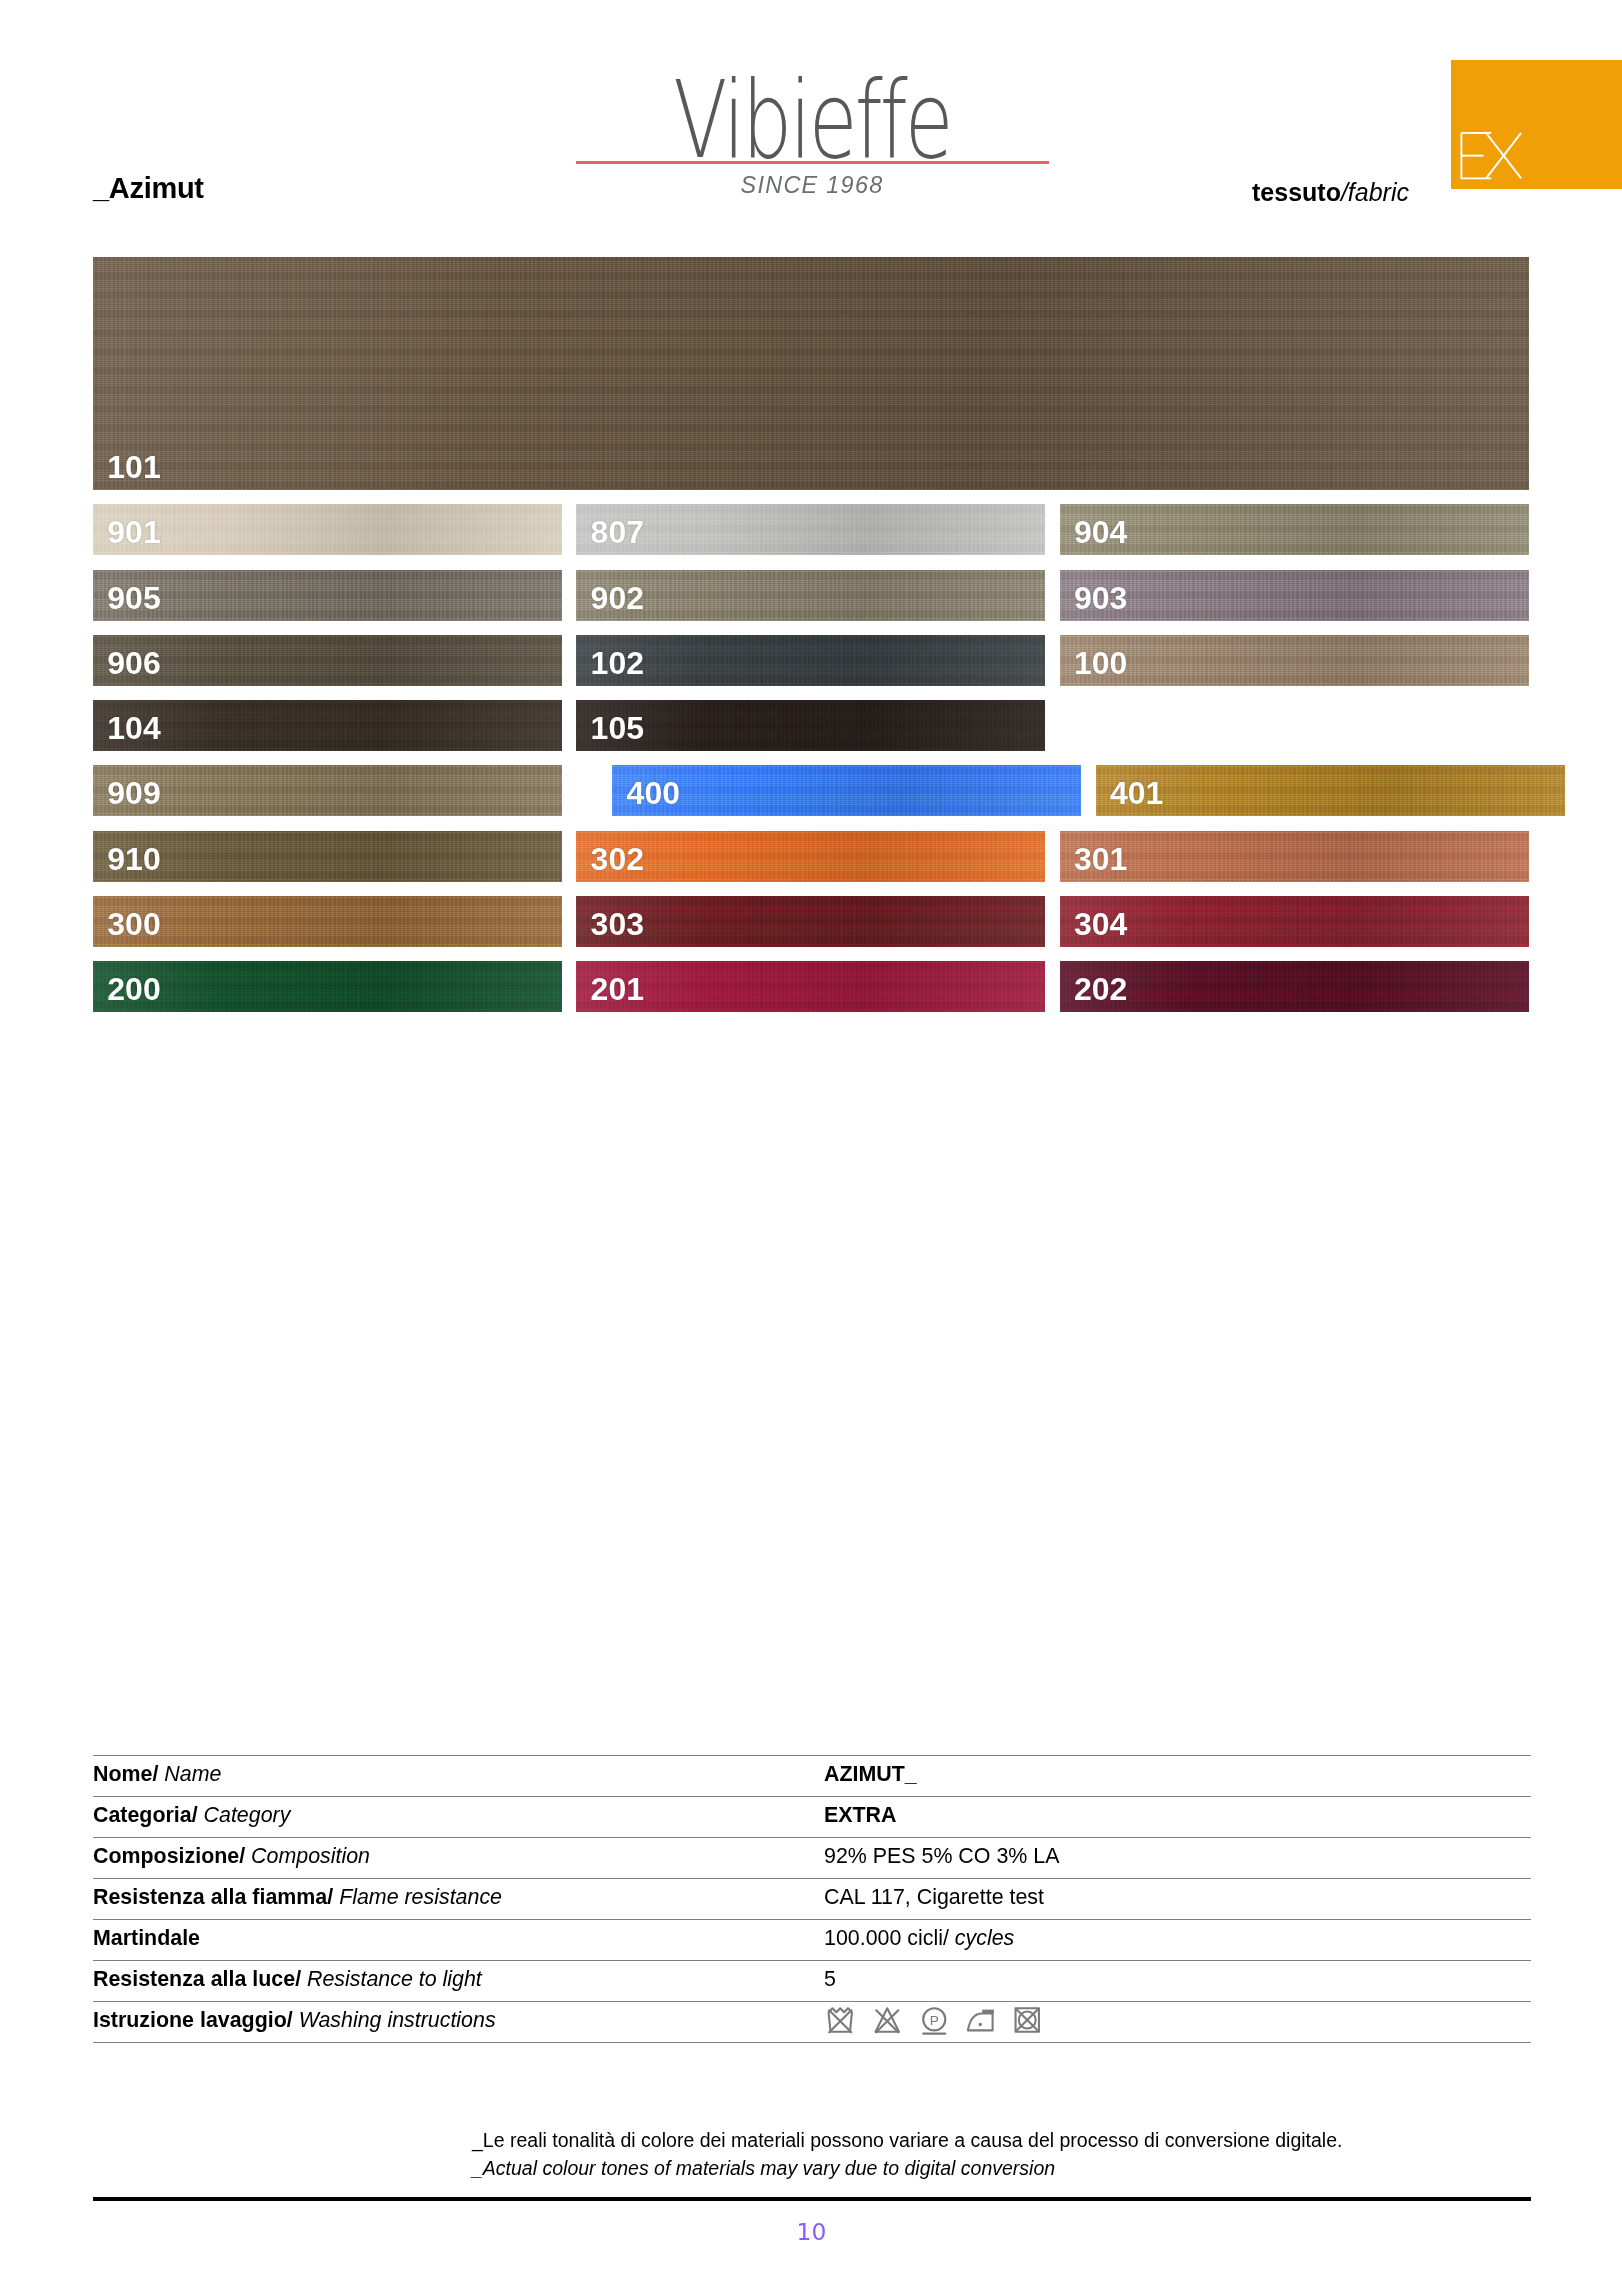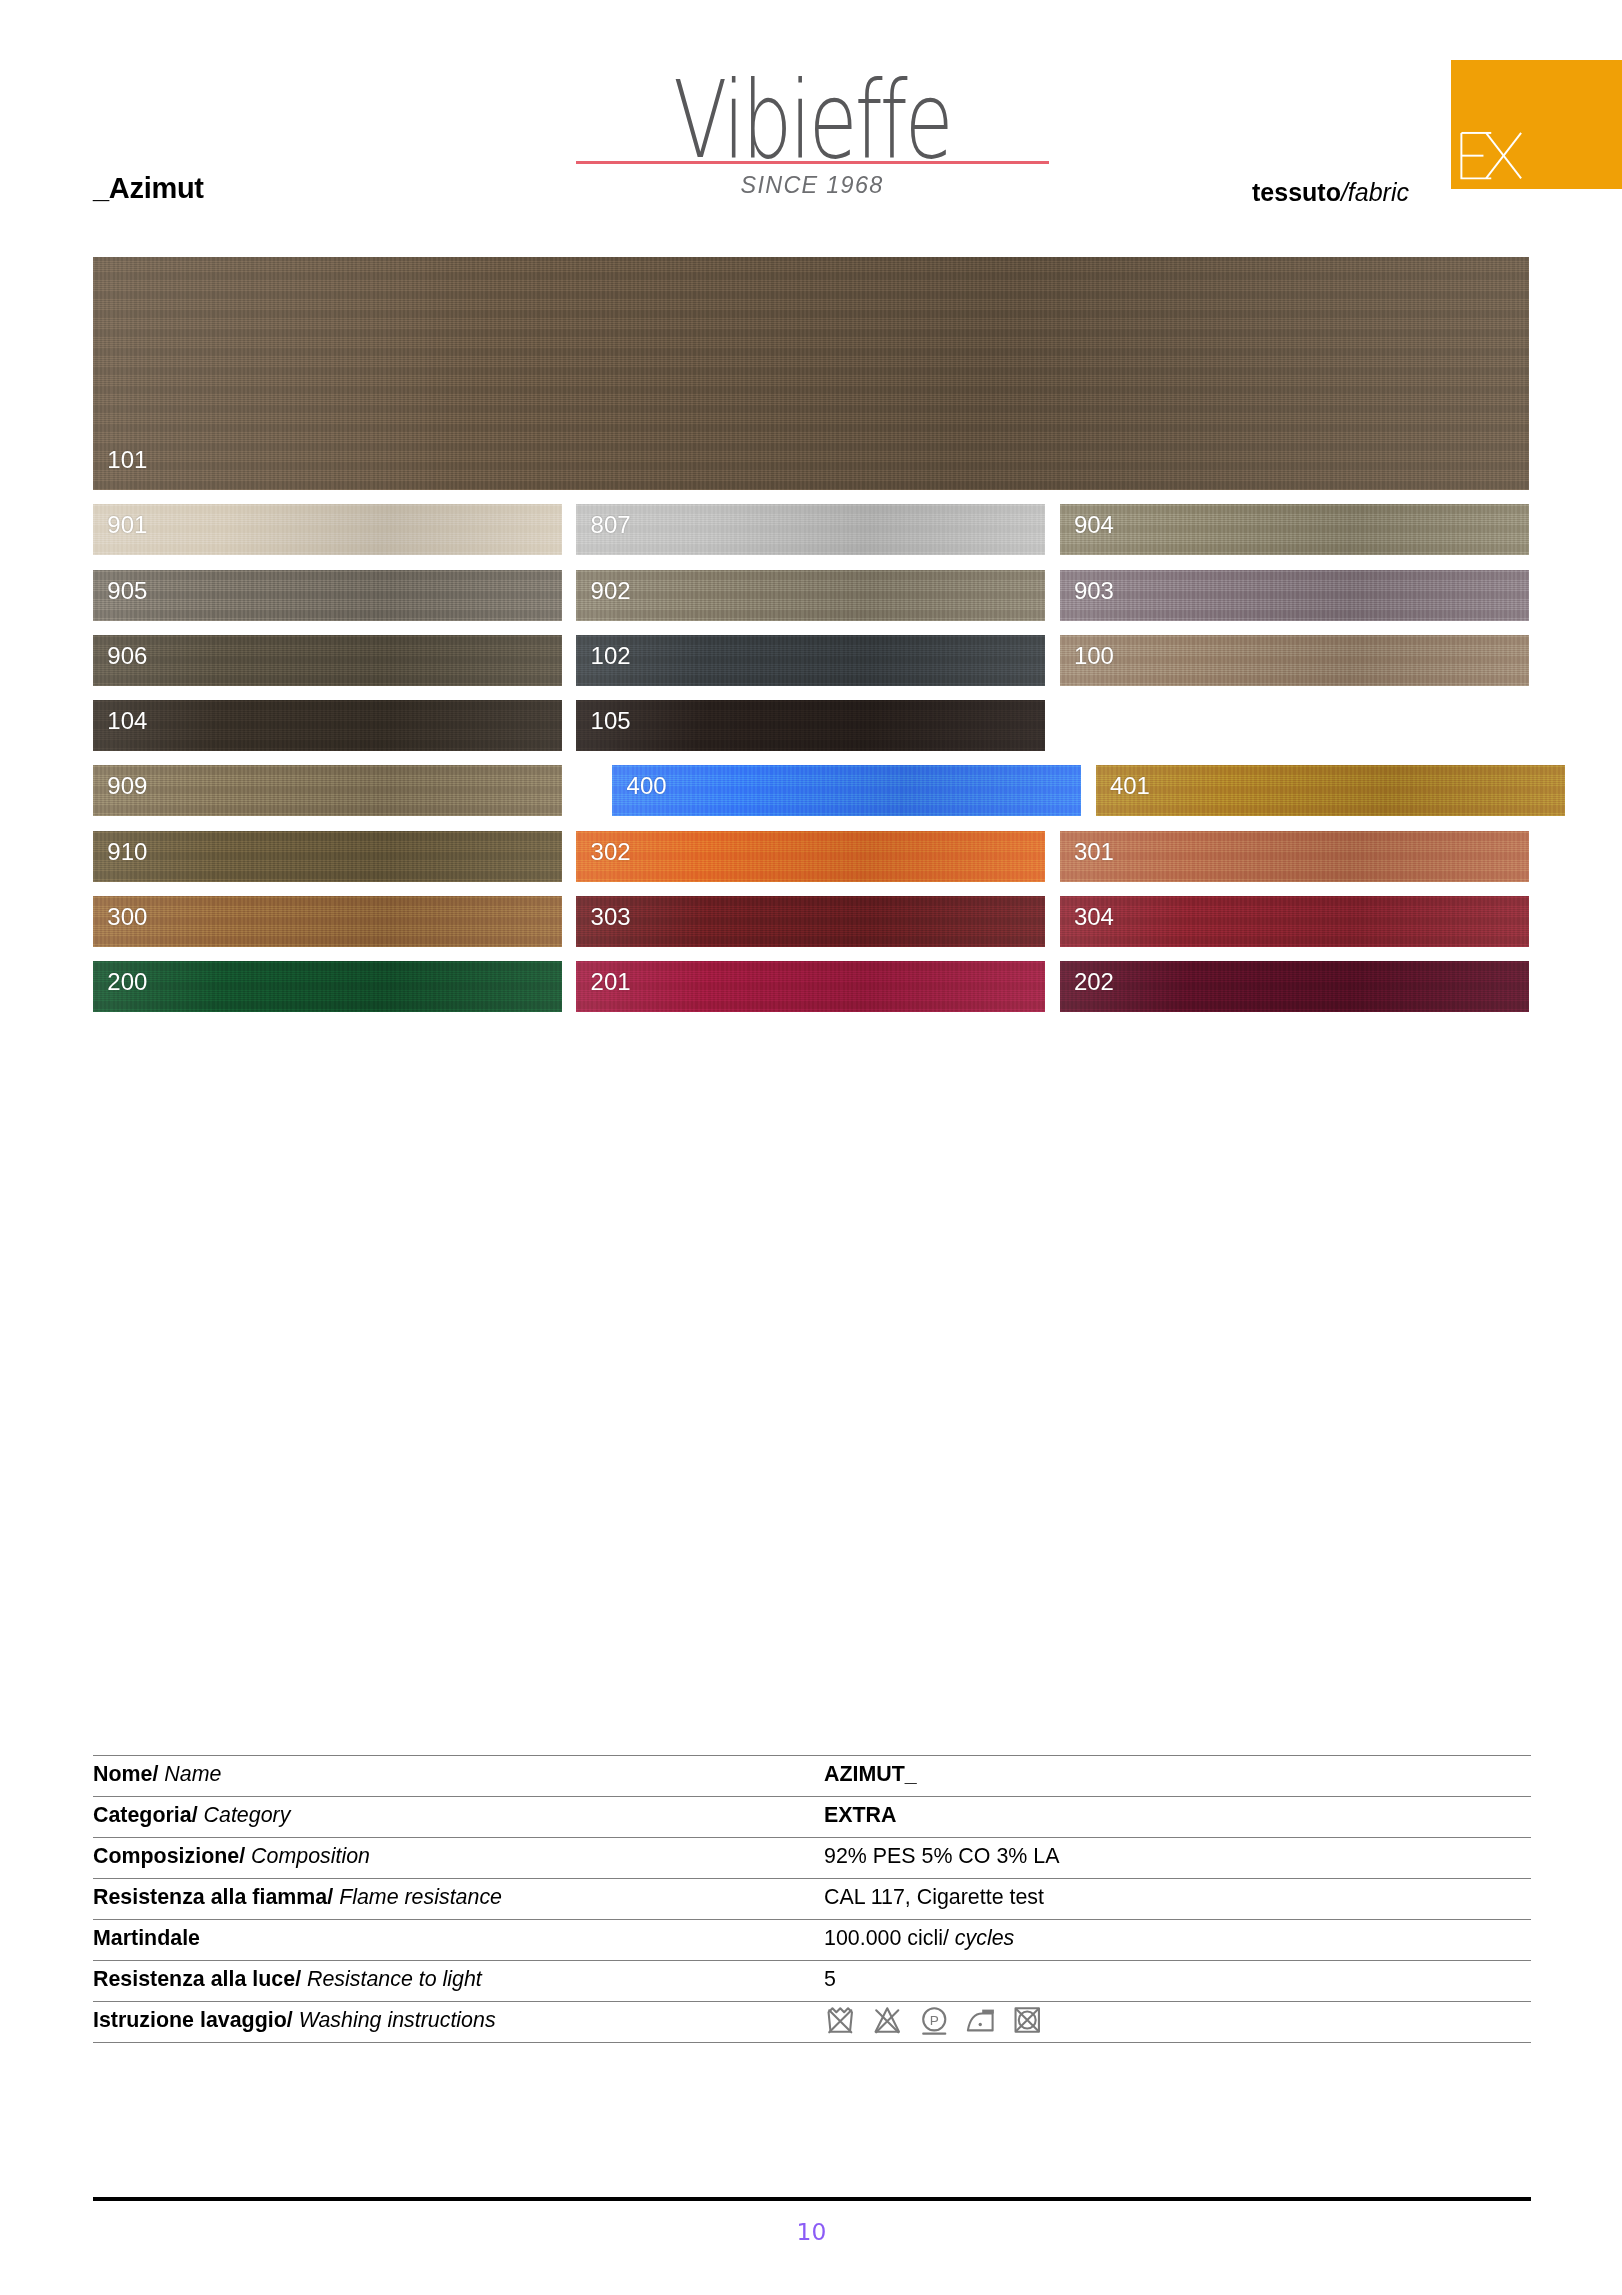--- a/index.html
+++ b/index.html
@@ -119,24 +119,24 @@
   }
   .swatch .sheen {
     position: absolute;
     inset: 0;
     background: linear-gradient(100deg, rgba(255,255,255,0.10) 0%, rgba(255,255,255,0.00) 28%, rgba(0,0,0,0.10) 62%, rgba(255,255,255,0.07) 100%);
     pointer-events: none;
   }
   .swatch-code {
     position: absolute;
     left: 14.3px;
-    bottom: 18px;
+    bottom: 7px;
     color: #ffffff;
-    font-size: 24px;
-    font-weight: normal;
+    font-size: 32px;
+    font-weight: bold;
     letter-spacing: 0px;
     line-height: 1;
     text-shadow: 0 0 1.9px rgba(0,0,0,0.30);
     z-index: 3;
   }
   .hero {
     width: 1436px;
     height: 233px;
     margin-bottom: 14.3px;
   }
@@ -445,19 +445,23 @@
           </svg>
           <svg width="32.5" height="34" viewBox="0 0 50 52" aria-hidden="true">
             <rect x="7" y="8" width="36" height="36" stroke="#7a7a7a" stroke-width="3.2" fill="none" stroke-linejoin="round" stroke-linecap="round"></rect>
             <circle cx="25" cy="26" r="13" stroke="#7a7a7a" stroke-width="3.2" fill="none" stroke-linejoin="round" stroke-linecap="round"></circle>
             <path d="M8 9 L42 43 M42 9 L8 43" stroke="#7a7a7a" stroke-width="3.2" fill="none" stroke-linejoin="round" stroke-linecap="round"></path>
           </svg>
         </div>
       </div>
     </div>
 
+  <div class="disclaimer">
+    <div>_Le reali tonalità di colore dei materiali possono variare a causa del processo di conversione digitale.</div>
+    <div class="it">_Actual colour tones of materials may vary due to digital conversion</div>
+  </div>
 
   <div class="footer-rule"></div>
 
   <div class="page-number">10</div>
 
 </div>
 
 
 </body></html>

